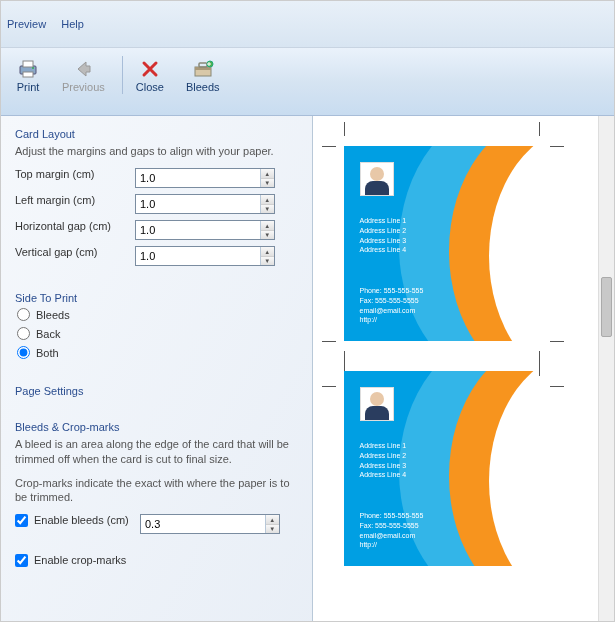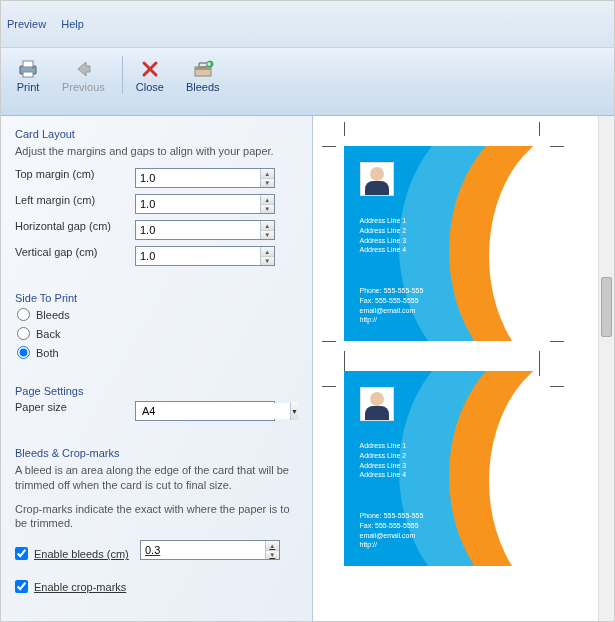--- a/index.html
+++ b/index.html
@@ -74,21 +74,21 @@
 .spinner-btn { flex: 1; background: linear-gradient(#f8f8f8,#e0e0e0); display: flex; align-items: center; justify-content: center; font-size: 6px; color: #555; cursor: pointer; border-bottom: 1px solid #d0d0d0; }
 .spinner-btn:last-child { border-bottom: none; }
 .radio-row { display: flex; align-items: center; margin-bottom: 6px; padding-left: 2px; }
 .radio-row input { margin-right: 6px; }
 .select-wrap {
   width: 140px; height: 20px; border: 1px solid #7a8ca0; background: #fff;
   display: flex; align-items: center;
 }
 .select-wrap input { border: none; outline: none; flex: 1; padding: 2px 6px; font-size: 11px; font-family: inherit; }
 .select-btn { width: 16px; height: 100%; background: linear-gradient(#f8f8f8,#e0e0e0); border-left: 1px solid #b8c8d8; display: flex; align-items: center; justify-content: center; font-size: 7px; color: #333; }
-.check-row { display: flex; align-items: flex-end; margin-bottom: 6px; text-decoration: underline; }
+.check-row { display: flex; align-items: flex-start; margin-bottom: 6px; }
 .check-row input[type=checkbox] { margin-right: 6px; }
 .spacer { height: 20px; }
 .preview-panel {
   flex: 1;
   background: #fff;
   position: relative;
   overflow: hidden;
 }
 .preview-scroll {
   position: absolute;
@@ -259,27 +259,20 @@
       <input type="radio" name="side" style="">
         <span>Back</span>
     </div>
     <div class="radio-row">
       <input type="radio" name="side" checked="" style="">
         <span>Both</span>
     </div>
 
     <div class="spacer"></div>
     <div class="section-title">Page Settings</div>
-    <div class="field-row">
-      <div class="field-label">Paper size</div>
-      <div class="select-wrap">
-        <input readonly="" value="A4" style="">
-        <div class="select-btn">▼</div>
-      </div>
-    </div>
 
     <div class="spacer"></div>
     <div class="section-title">Bleeds &amp; Crop-marks</div>
     <div class="section-desc">A bleed is an area along the edge of the card that will be trimmed off when the card is cut to final size.</div>
     <div class="section-desc">Crop-marks indicate the exact with where the paper is to be trimmed.</div>
 
     <div class="check-row">
       <input type="checkbox" checked="" style="">
       <span class="field-label" style="width:106px">Enable bleeds (cm)</span>
       <div class="spinner">

